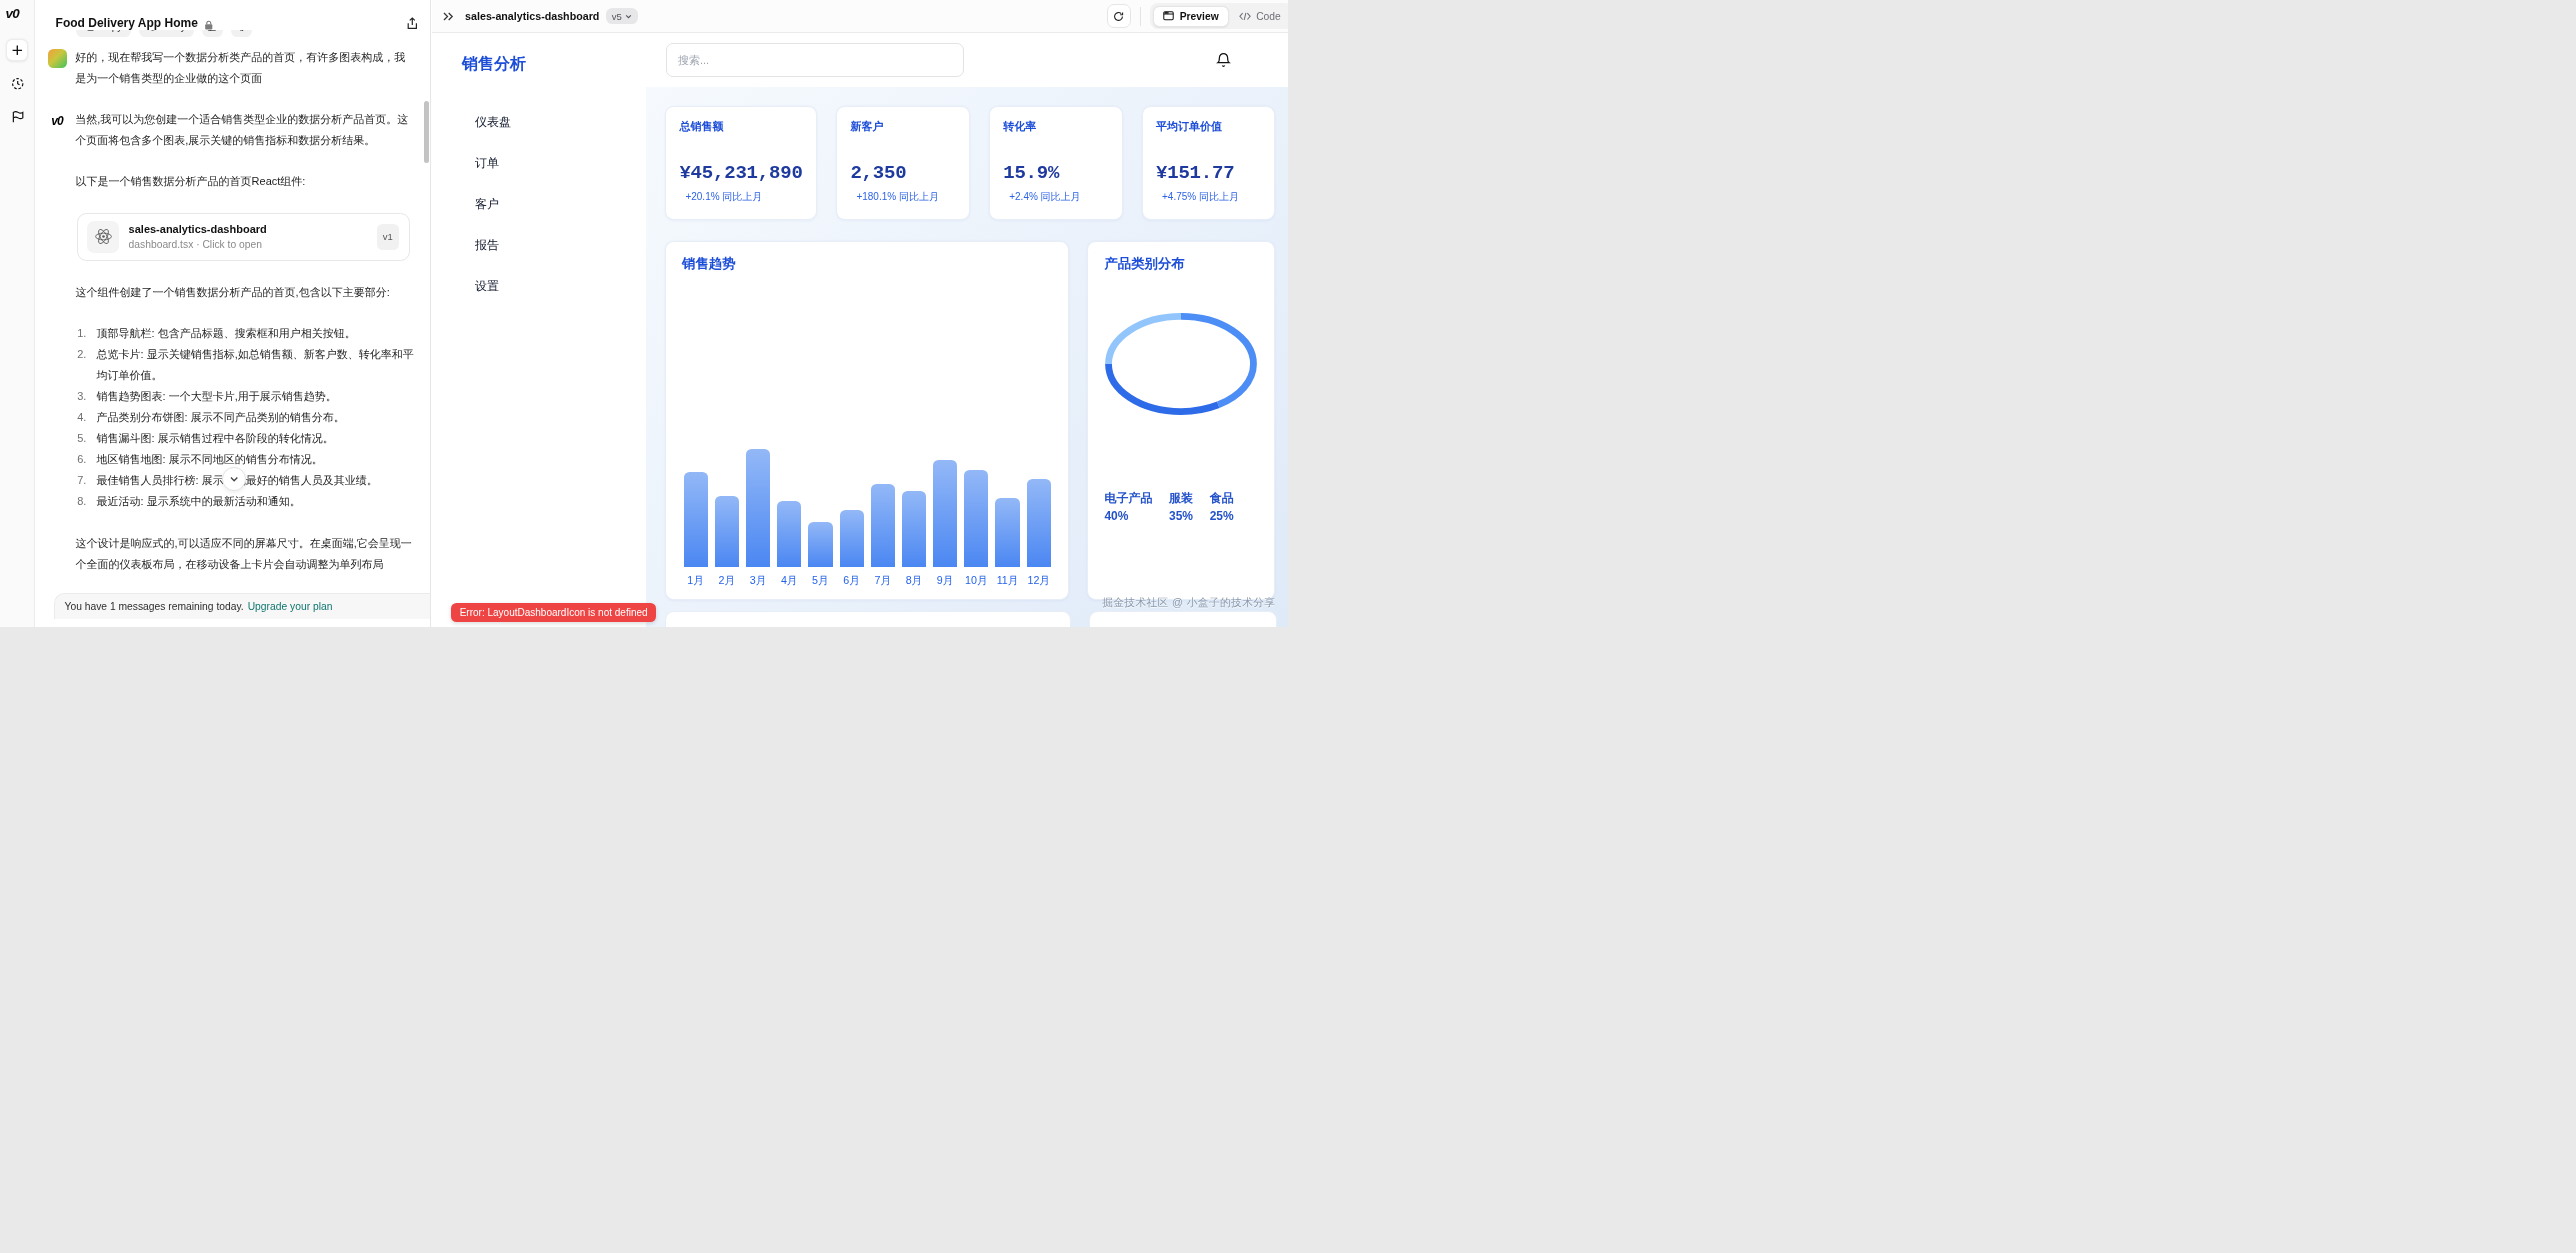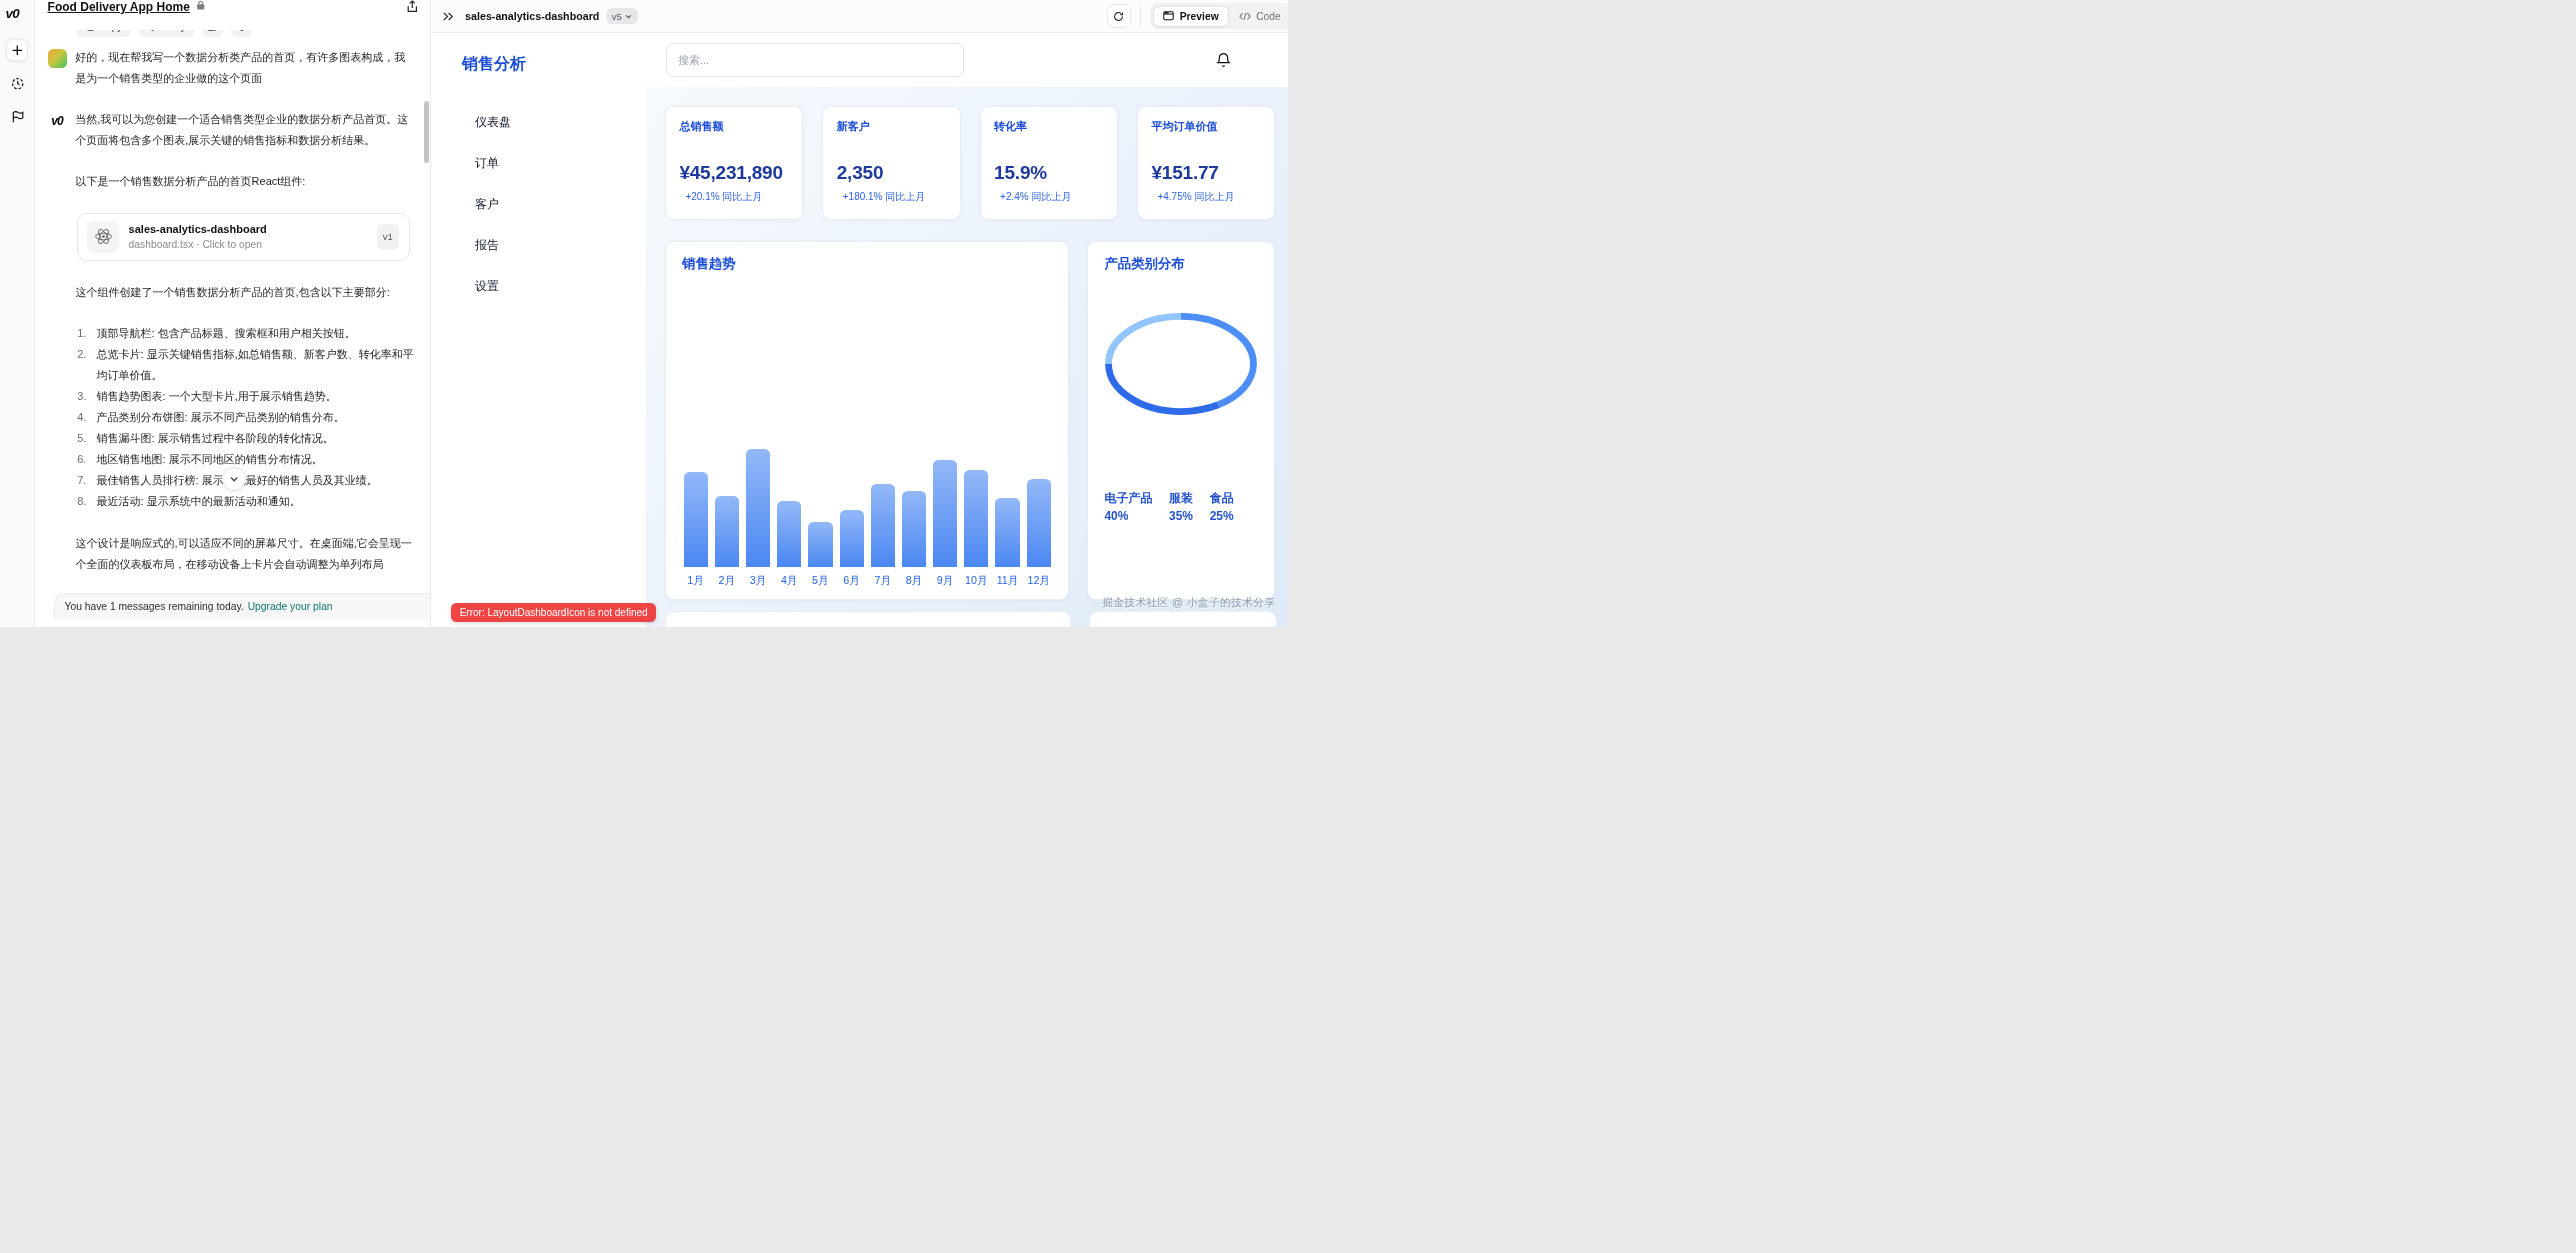--- a/index.html
+++ b/index.html
@@ -9,21 +9,21 @@
 
   
   .rail { position:absolute; left:0; top:0; width:35px; height:100%; background:#fafafa; border-right:0.8px solid #ececec; z-index:30; }
   .rail-logo { position:absolute; left:5.5px; top:6.3px; font-weight:900; font-size:13.4px; letter-spacing:-0.8px; color:#0a0a0a; font-style:italic; }
   .rail-btn { position:absolute; left:6.3px; width:22px; height:22px; display:flex; align-items:center; justify-content:center; border-radius:6.3px; color:#1a1a1a; }
   .rail-new { top:39px; background:#fff; border:0.8px solid #ececec; box-shadow:0 0.8px 2.4px rgba(0,0,0,.08); }
   .rail-hist { top:73px; } .rail-flag { top:106px; }
 
   
   .chat { position:absolute; left:35px; top:0; width:396px; height:100%; background:#fff; border-right:0.8px solid #e6e6e6; overflow:hidden; }
-  .chat-header { position:absolute; top:0; left:0; right:0; height:30px; display:flex; align-items:flex-start; padding:0 11px 0 12.6px; background:#fff; z-index:12;text-decoration:underline; }
+  .chat-header { position:absolute; top:0; left:8px; right:0; height:30px; display:flex; align-items:flex-end; padding:0 11px 0 12.6px; background:#fff; z-index:12; }
   .chat-title { font-size:12px; font-weight:600; color:#111; }
   .lock { margin-left:6.3px; color:#7c7c7c; display:flex; }
   .share-btn { margin-left:auto; color:#222; display:flex; }
   .clip-row { position:absolute; top:28px; left:41px; right:16px; height:10.3px; overflow:hidden; z-index:11; }
   .clip-inner { display:flex; gap:8px; margin-top:-12px; }
   .pill-btn { height:21px; display:flex; align-items:center; gap:4.7px; background:#f1f1f1; border-radius:6.3px; padding:0 8.7px; font-size:10px; color:#333; white-space:nowrap; }
   .pill-ico { width:21px; padding:0; justify-content:center; }
 
   .chat-body { position:absolute; top:30px; left:0; width:100%; bottom:0; padding:17.4px 14px 0 12.6px; font-size:11px; line-height:21px; color:#1c1c1c; }
   .msg { display:flex; gap:8.7px; margin-bottom:20px; }
@@ -73,21 +73,21 @@
   .nav-list li { padding:0 0 0 43px; height:41px; display:flex; align-items:center; font-size:12px; color:#0f172a; }
   .dash-header { position:absolute; left:214px; top:0; right:0; height:54px; background:#fff; display:flex; align-items:center; }
   .search { margin-left:20px; width:298px; height:30px; border:0.8px solid #e3e3e3; border-radius:7px; font-size:11px; padding:16px 11px; outline:none; color:#333; background:#fff; font-family:inherit; }
   .search::placeholder { color:#9ca3af; }
   .bell { margin-left:auto; margin-right:57px; color:#111; display:flex; }
 
   .dash-content { position:absolute; left:214px; top:54px; right:0; bottom:0; background:linear-gradient(135deg,#f6fafe 0%,#ebf2fb 50%,#dfeaf8 100%); padding:19px 12.6px 0 19px; }
   .metric-row { display:grid; grid-template-columns:repeat(4,1fr); gap:19px; }
   .mcard { background:#fff; border:0.8px solid #e7eef7; border-radius:8.7px; height:114px; padding:12px 13.4px; box-shadow:0 0.8px 2.4px rgba(30,64,175,.05); }
   .m-label { font-size:11px; font-weight:700; color:#1d4ed8; }
-  .m-value { font-size:19px; font-weight:800; color:#1e3a9f; margin-top:28px; letter-spacing:-0.2px; }
+  .m-value { font-size:19px; font-weight:800; color:#1e3a9f; margin-top:28px; letter-spacing:-0.2px;font-family:Liberation Mono, monospace; }
   .m-delta { font-size:10px; color:#2e63e7; margin-top:5.5px;margin-left:6px; }
 
   .charts-row { margin-top:21px; display:grid; grid-template-columns:1fr 188px; gap:18px; }
   .ccard { background:#fff; border:0.8px solid #e7eef7; border-radius:8.7px; height:359px; box-shadow:0 0.8px 2.4px rgba(30,64,175,.05); padding:13.4px 16px 11px 16px; display:flex; flex-direction:column; }
   .c-title { font-size:13.4px; font-weight:800; color:#1d4ed8; }
   .plot { flex:1; display:flex; align-items:flex-end; gap:7px; padding:0 1.6px; }
   .bar { flex:1; border-radius:5.5px 5.5px 0 0; background:linear-gradient(180deg,#93b8f7 0%,#4b87f2 100%); }
   .xlabels { display:flex; gap:7px; padding:7px 1.6px 0 1.6px; }
   .bar-label { flex:1; text-align:center; font-size:10.7px; color:#2563eb; }
 

